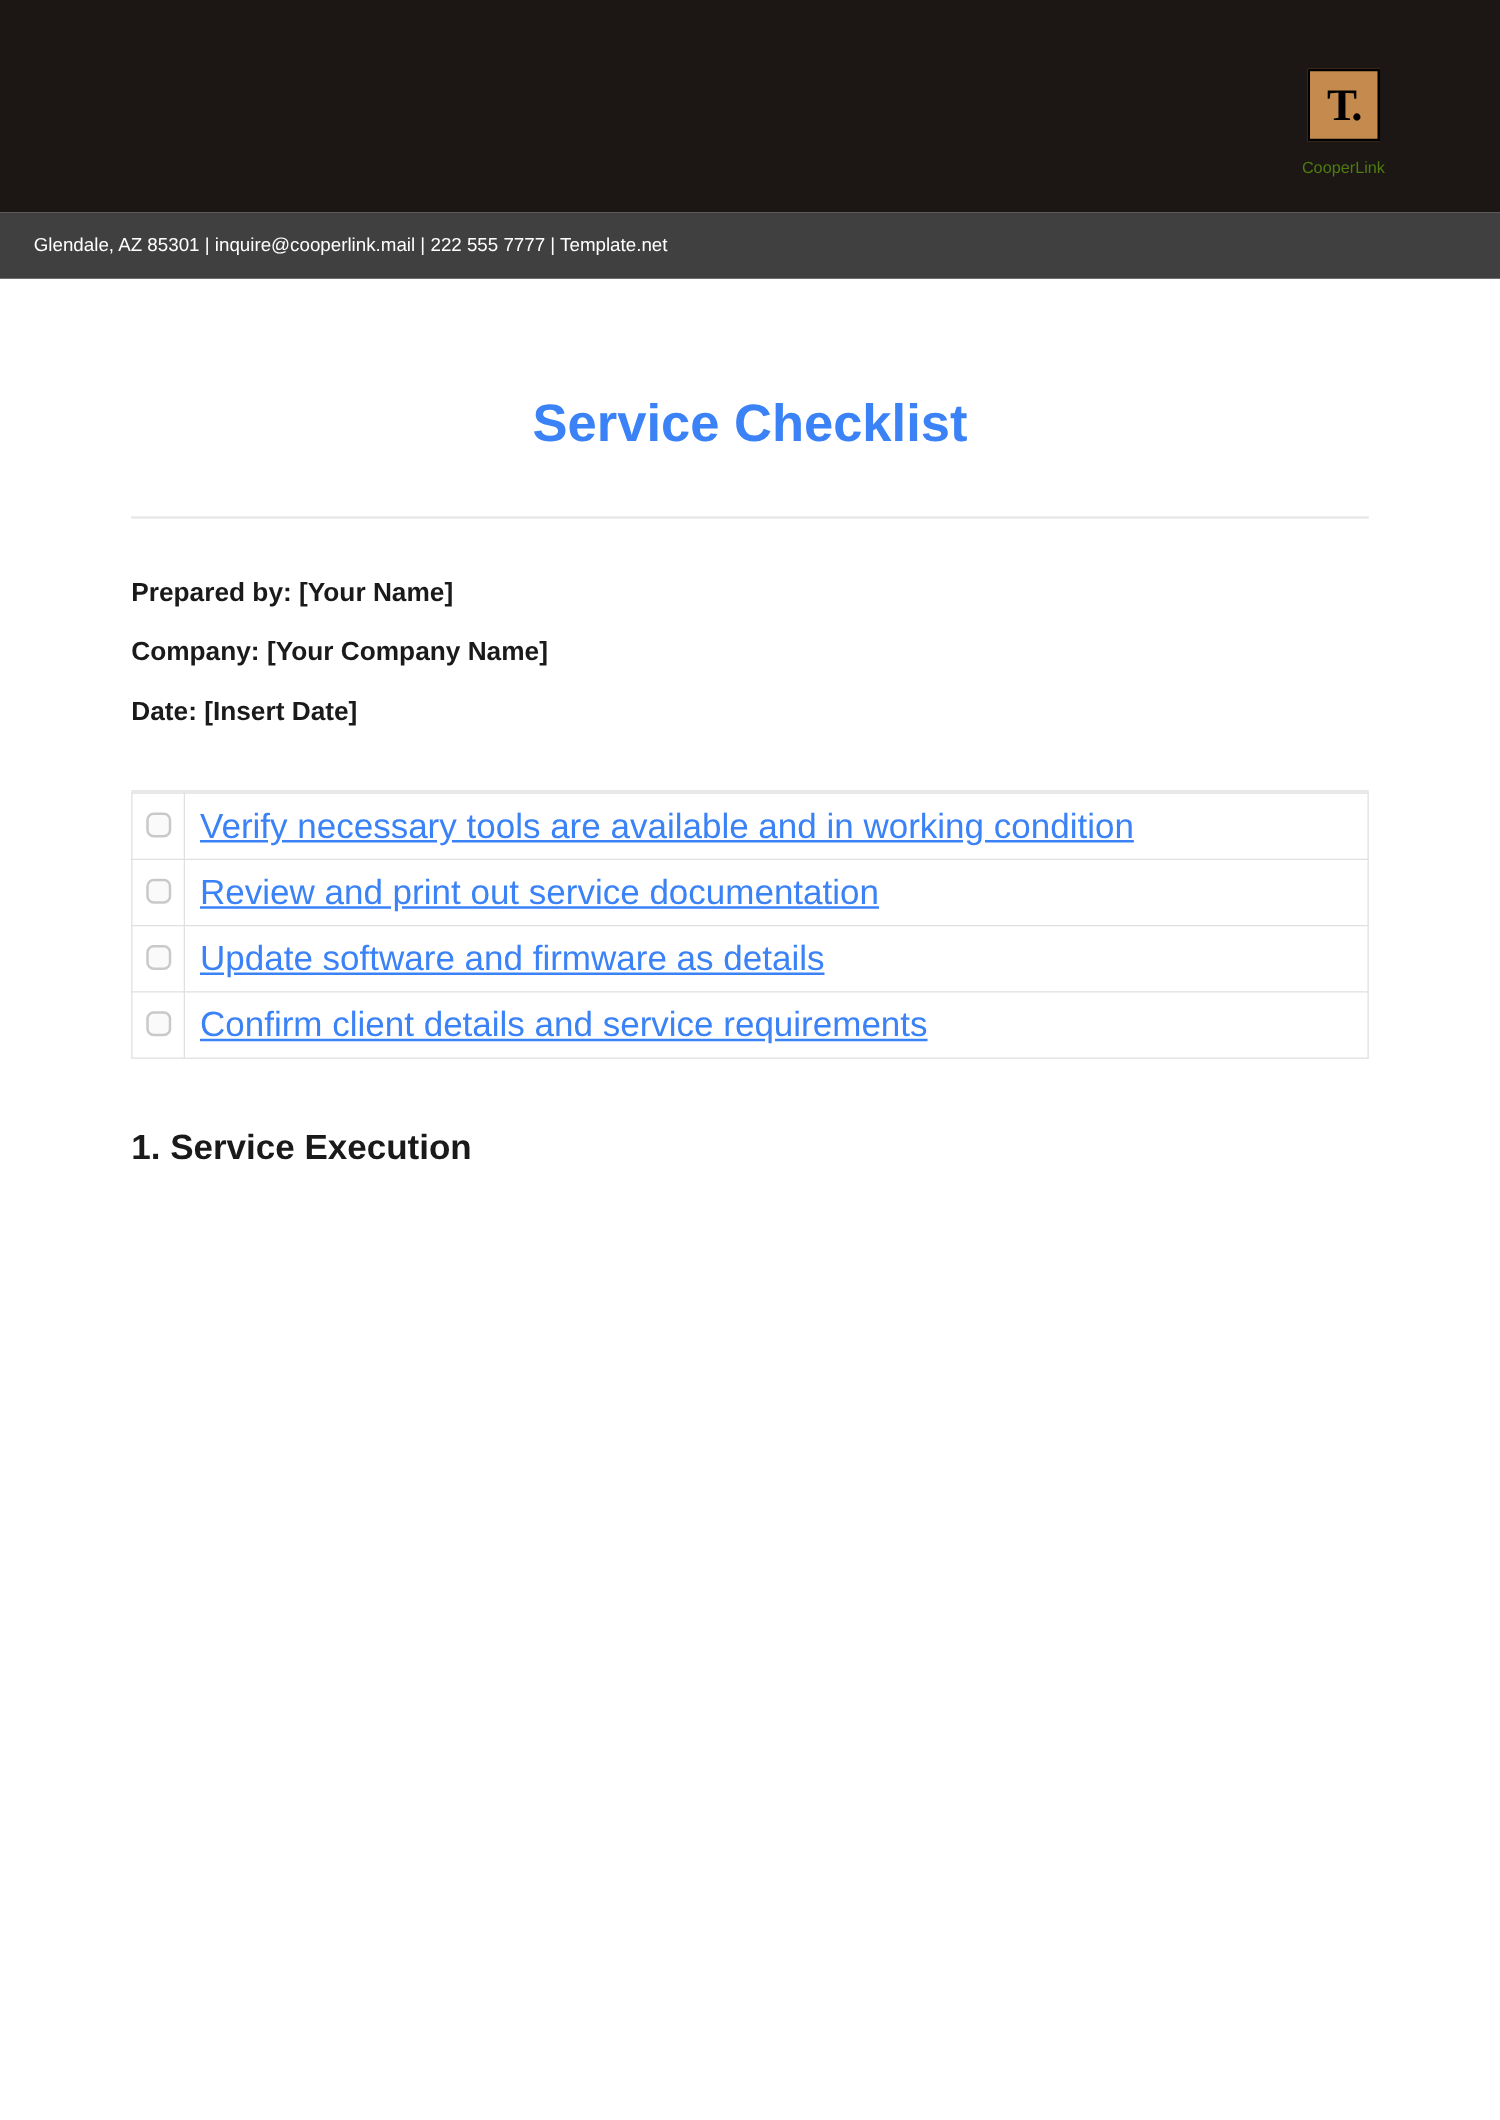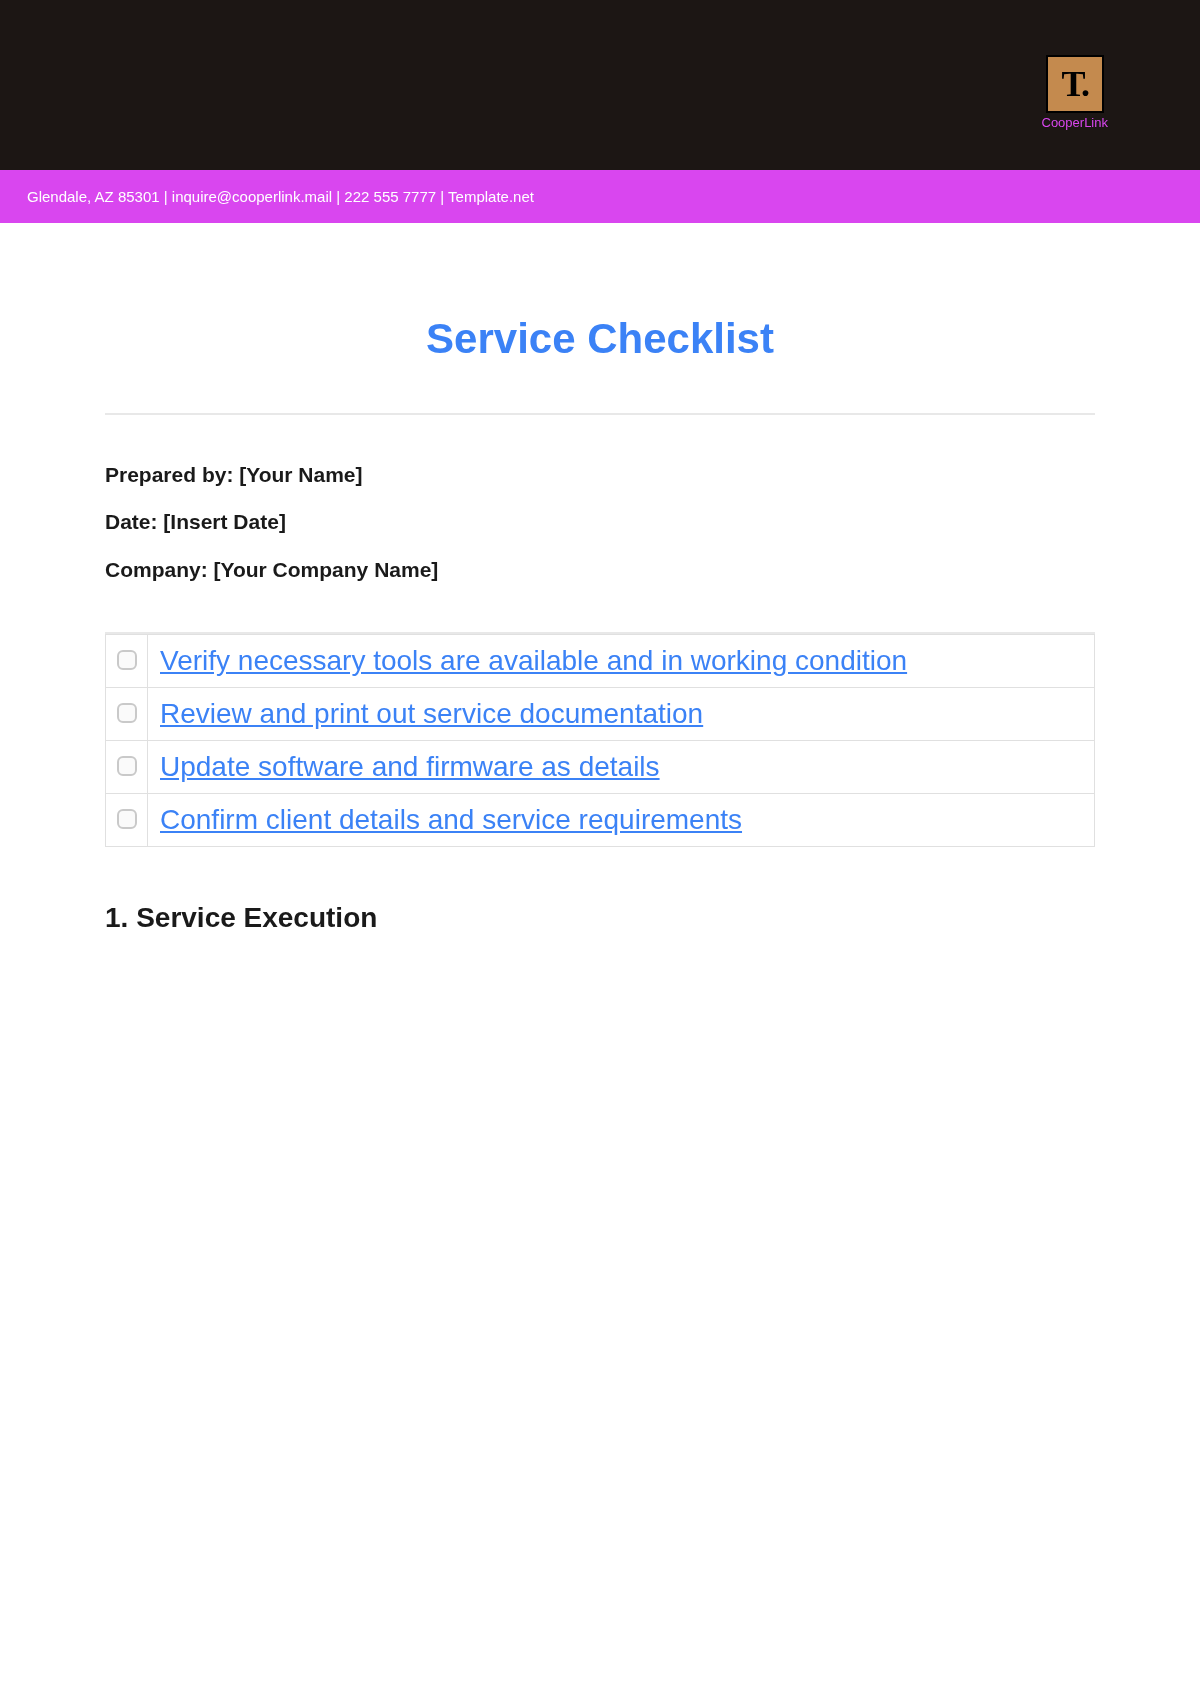--- a/index.html
+++ b/index.html
@@ -35,27 +35,27 @@
       margin: 0 auto;
     }
     .logo-t {
       font-family: Georgia, serif;
       font-weight: bold;
       font-size: 36px;
       color: #000;
       letter-spacing: -2px;
     }
     .brand-name {
-      color: #d946ef;
+      color: #4d7c0f;
       font-size: 13px;
-      margin-top: 2px;
+      margin-top: 13px;
       font-weight: 400;
     }
     .gold-bar {
-      background: #d946ef;
+      background: #404040;
       padding: 18px 27px;
       color: #ffffff;
       font-size: 15px;
     }
     .content {
       padding: 0 105px;
     }
     .doc-title {
       text-align: center;
       font-size: 42px;
@@ -138,24 +138,24 @@
 
   <h1 class="doc-title">Service Checklist</h1>
 
   <hr class="hr-line">
 
   <div class="meta-section">
     <div class="meta-row">
       <span class="label">Prepared by: </span><span class="value">[Your Name]</span>
     </div>
     <div class="meta-row">
-      <span class="label">Date: </span><span class="value">[Insert Date]</span>
+      <span class="label">Company: </span><span class="value">[Your Company Name]</span>
     </div>
     <div class="meta-row">
-      <span class="label">Company: </span><span class="value">[Your Company Name]</span>
+      <span class="label">Date: </span><span class="value">[Insert Date]</span>
     </div>
   </div>
 
   <hr class="hr-line">
 
 
   <table class="checklist-table">
     <tbody>
         <tr>
       <td class="checkbox-cell"><span class="checkbox"></span></td>

